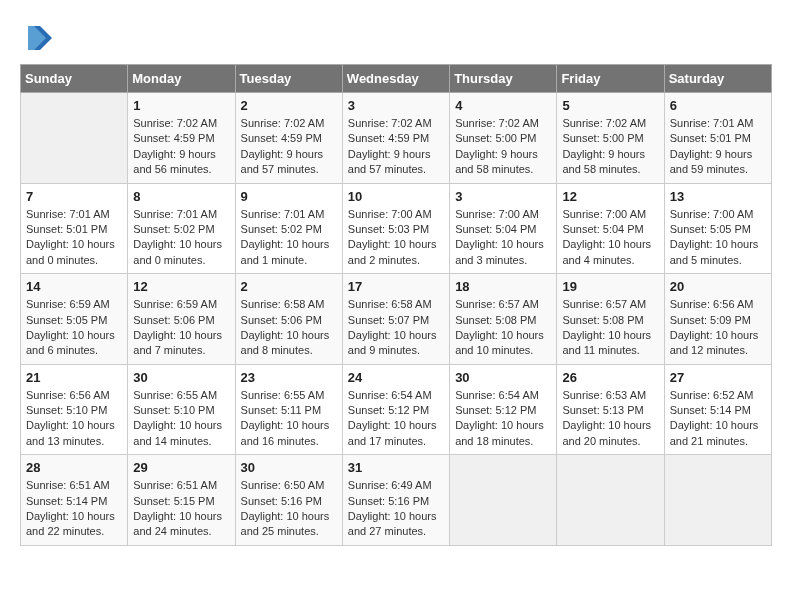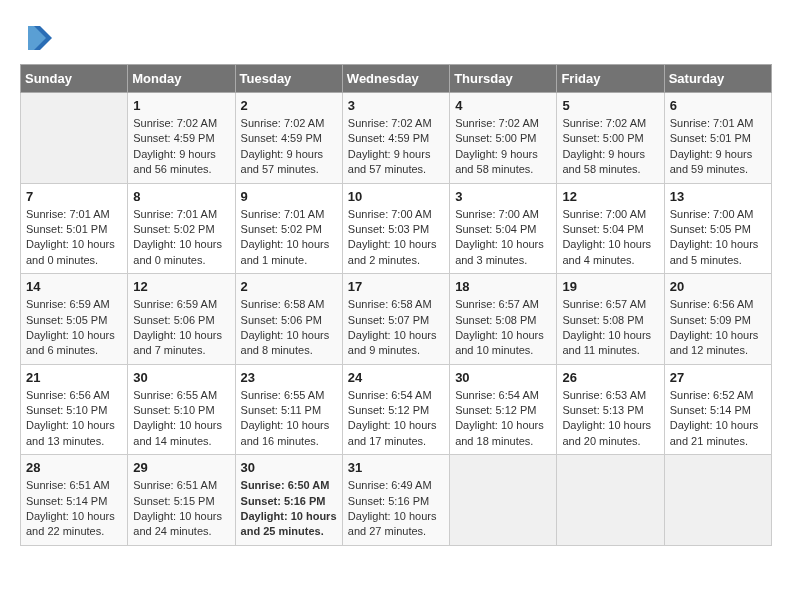--- a/index.html
+++ b/index.html
@@ -332,21 +332,21 @@
         </td>
         <td>
           <div class="day-number">29</div>
           <div class="day-info" style="white-space: pre-line;">Sunrise: 6:51 AM
 Sunset: 5:15 PM
 Daylight: 10 hours
 and 24 minutes.</div>
         </td>
         <td>
           <div class="day-number">30</div>
-          <div class="day-info" style="white-space: pre-line; font-weight: bold;">Sunrise: 6:50 AM
+          <div class="day-info" style="white-space: pre-line;">Sunrise: 6:50 AM
 Sunset: 5:16 PM
 Daylight: 10 hours
 and 25 minutes.</div>
         </td>
         <td>
           <div class="day-number">31</div>
           <div class="day-info" style="white-space: pre-line;">Sunrise: 6:49 AM
 Sunset: 5:16 PM
 Daylight: 10 hours
 and 27 minutes.</div>

